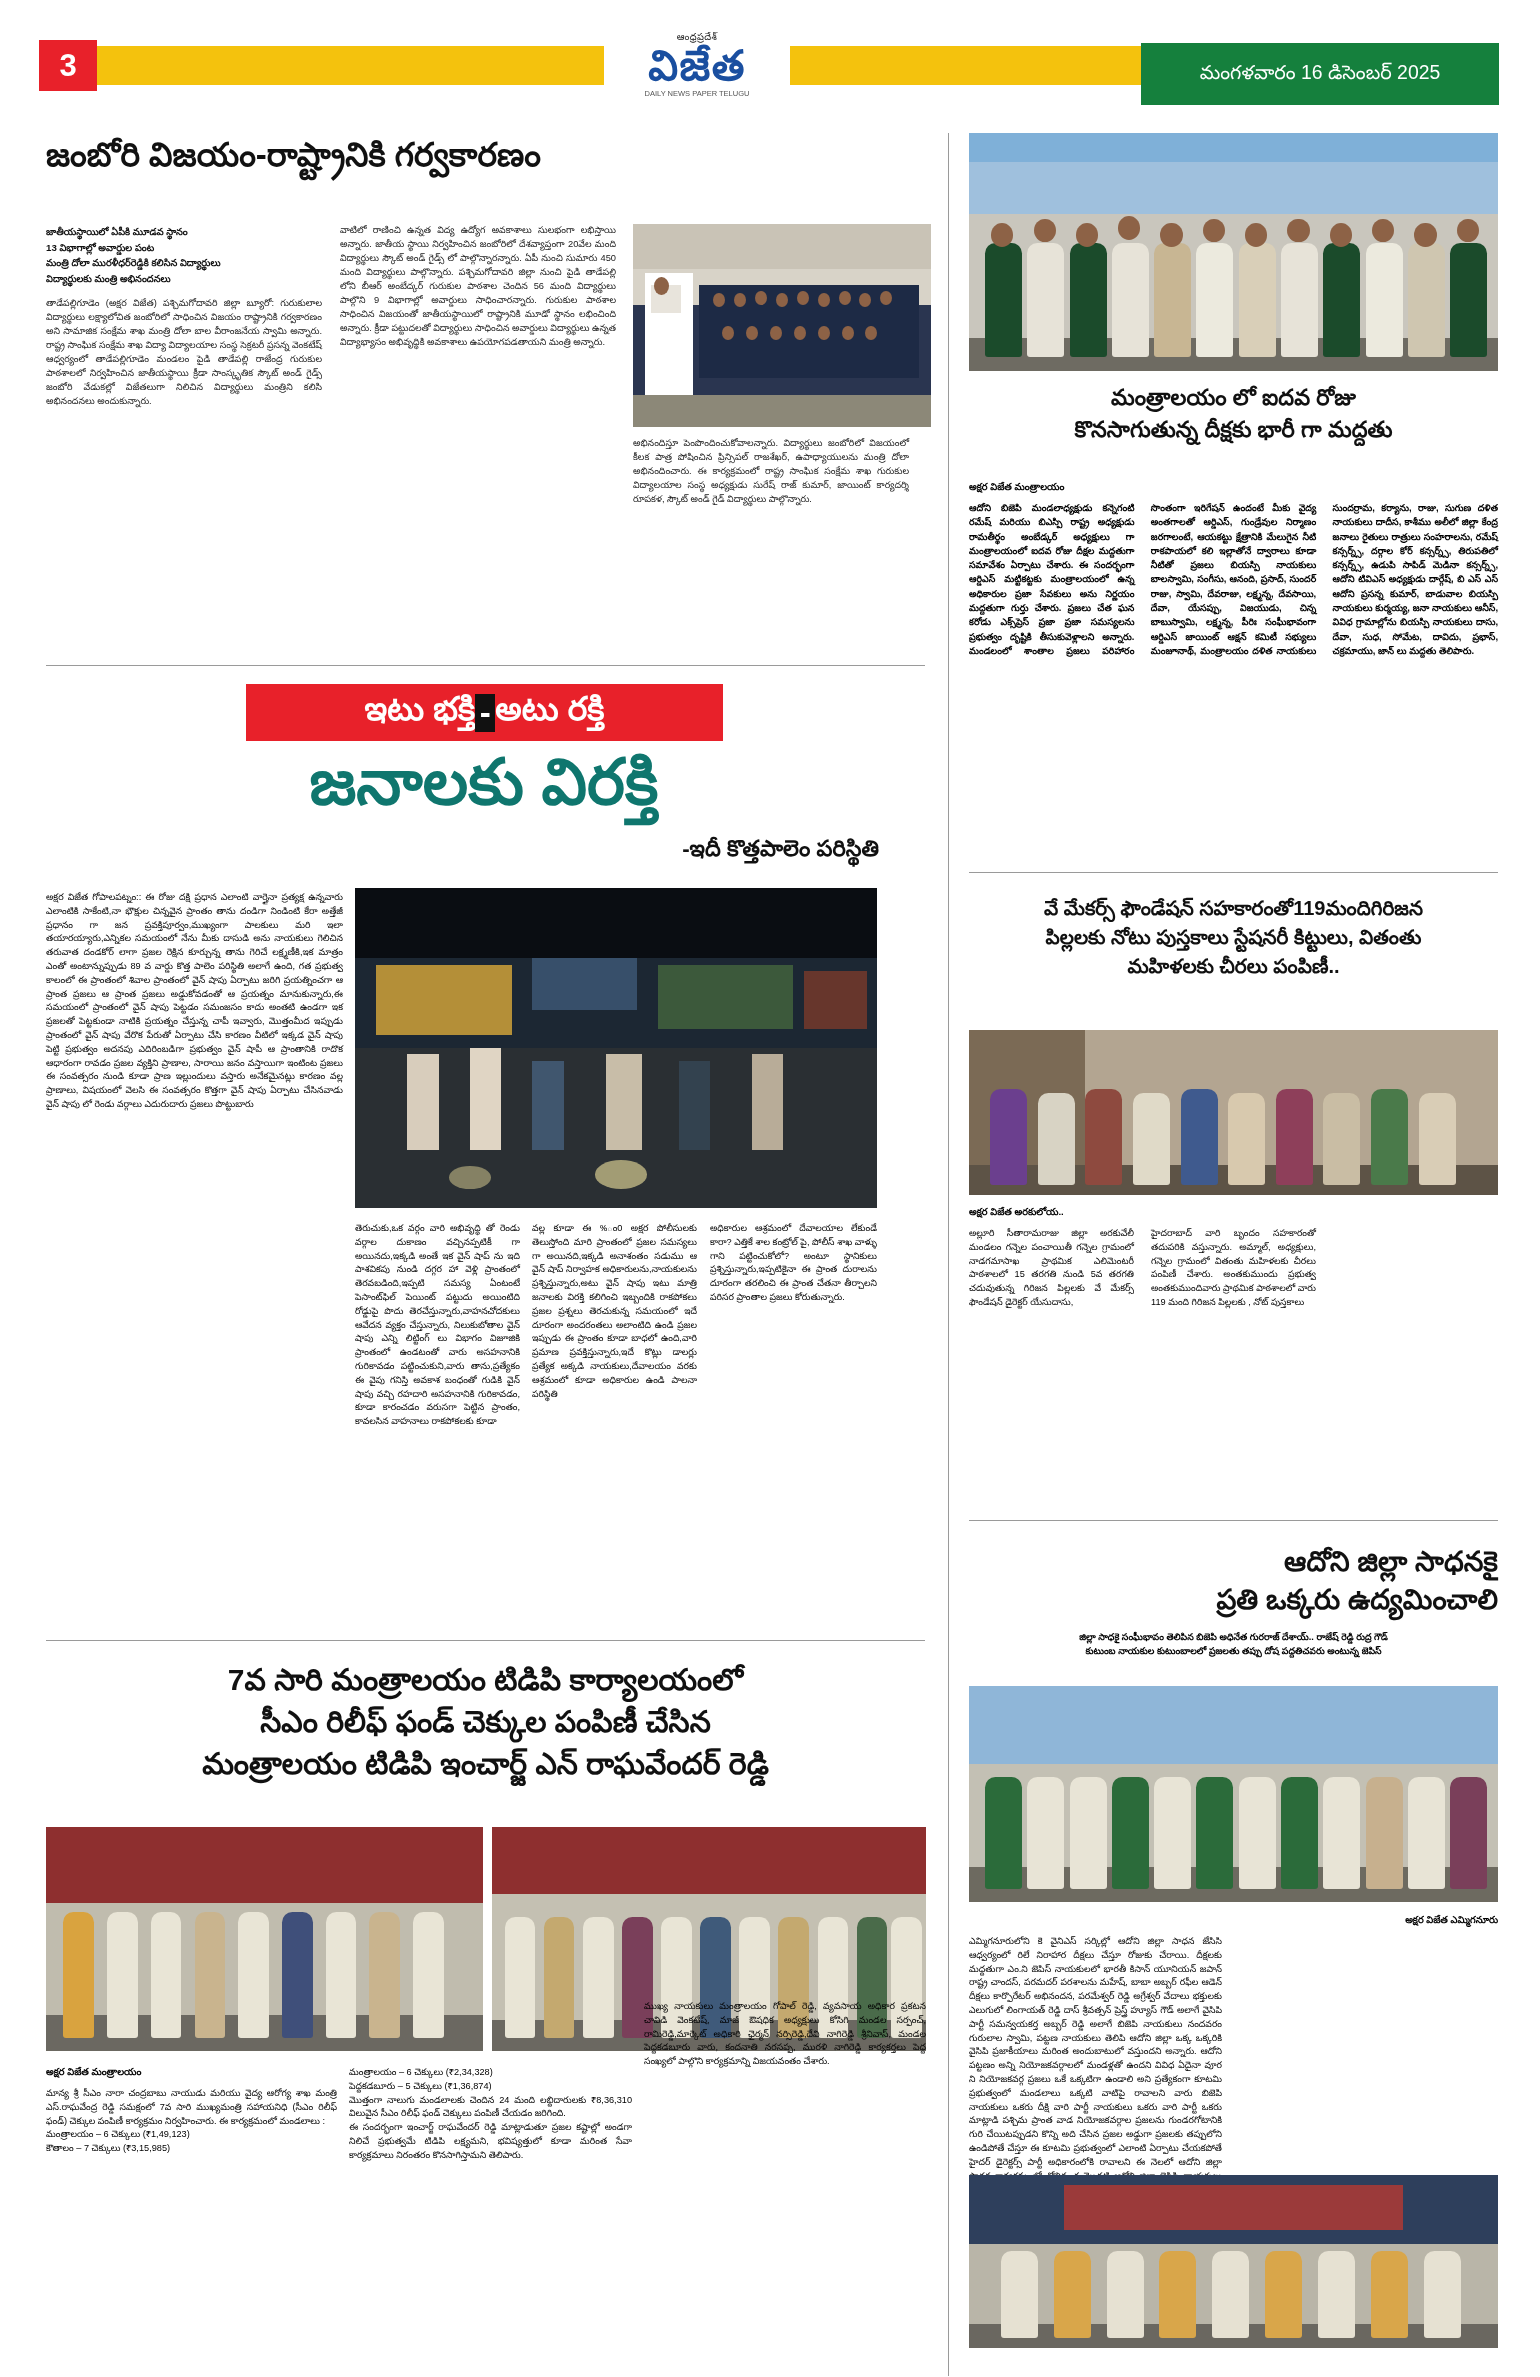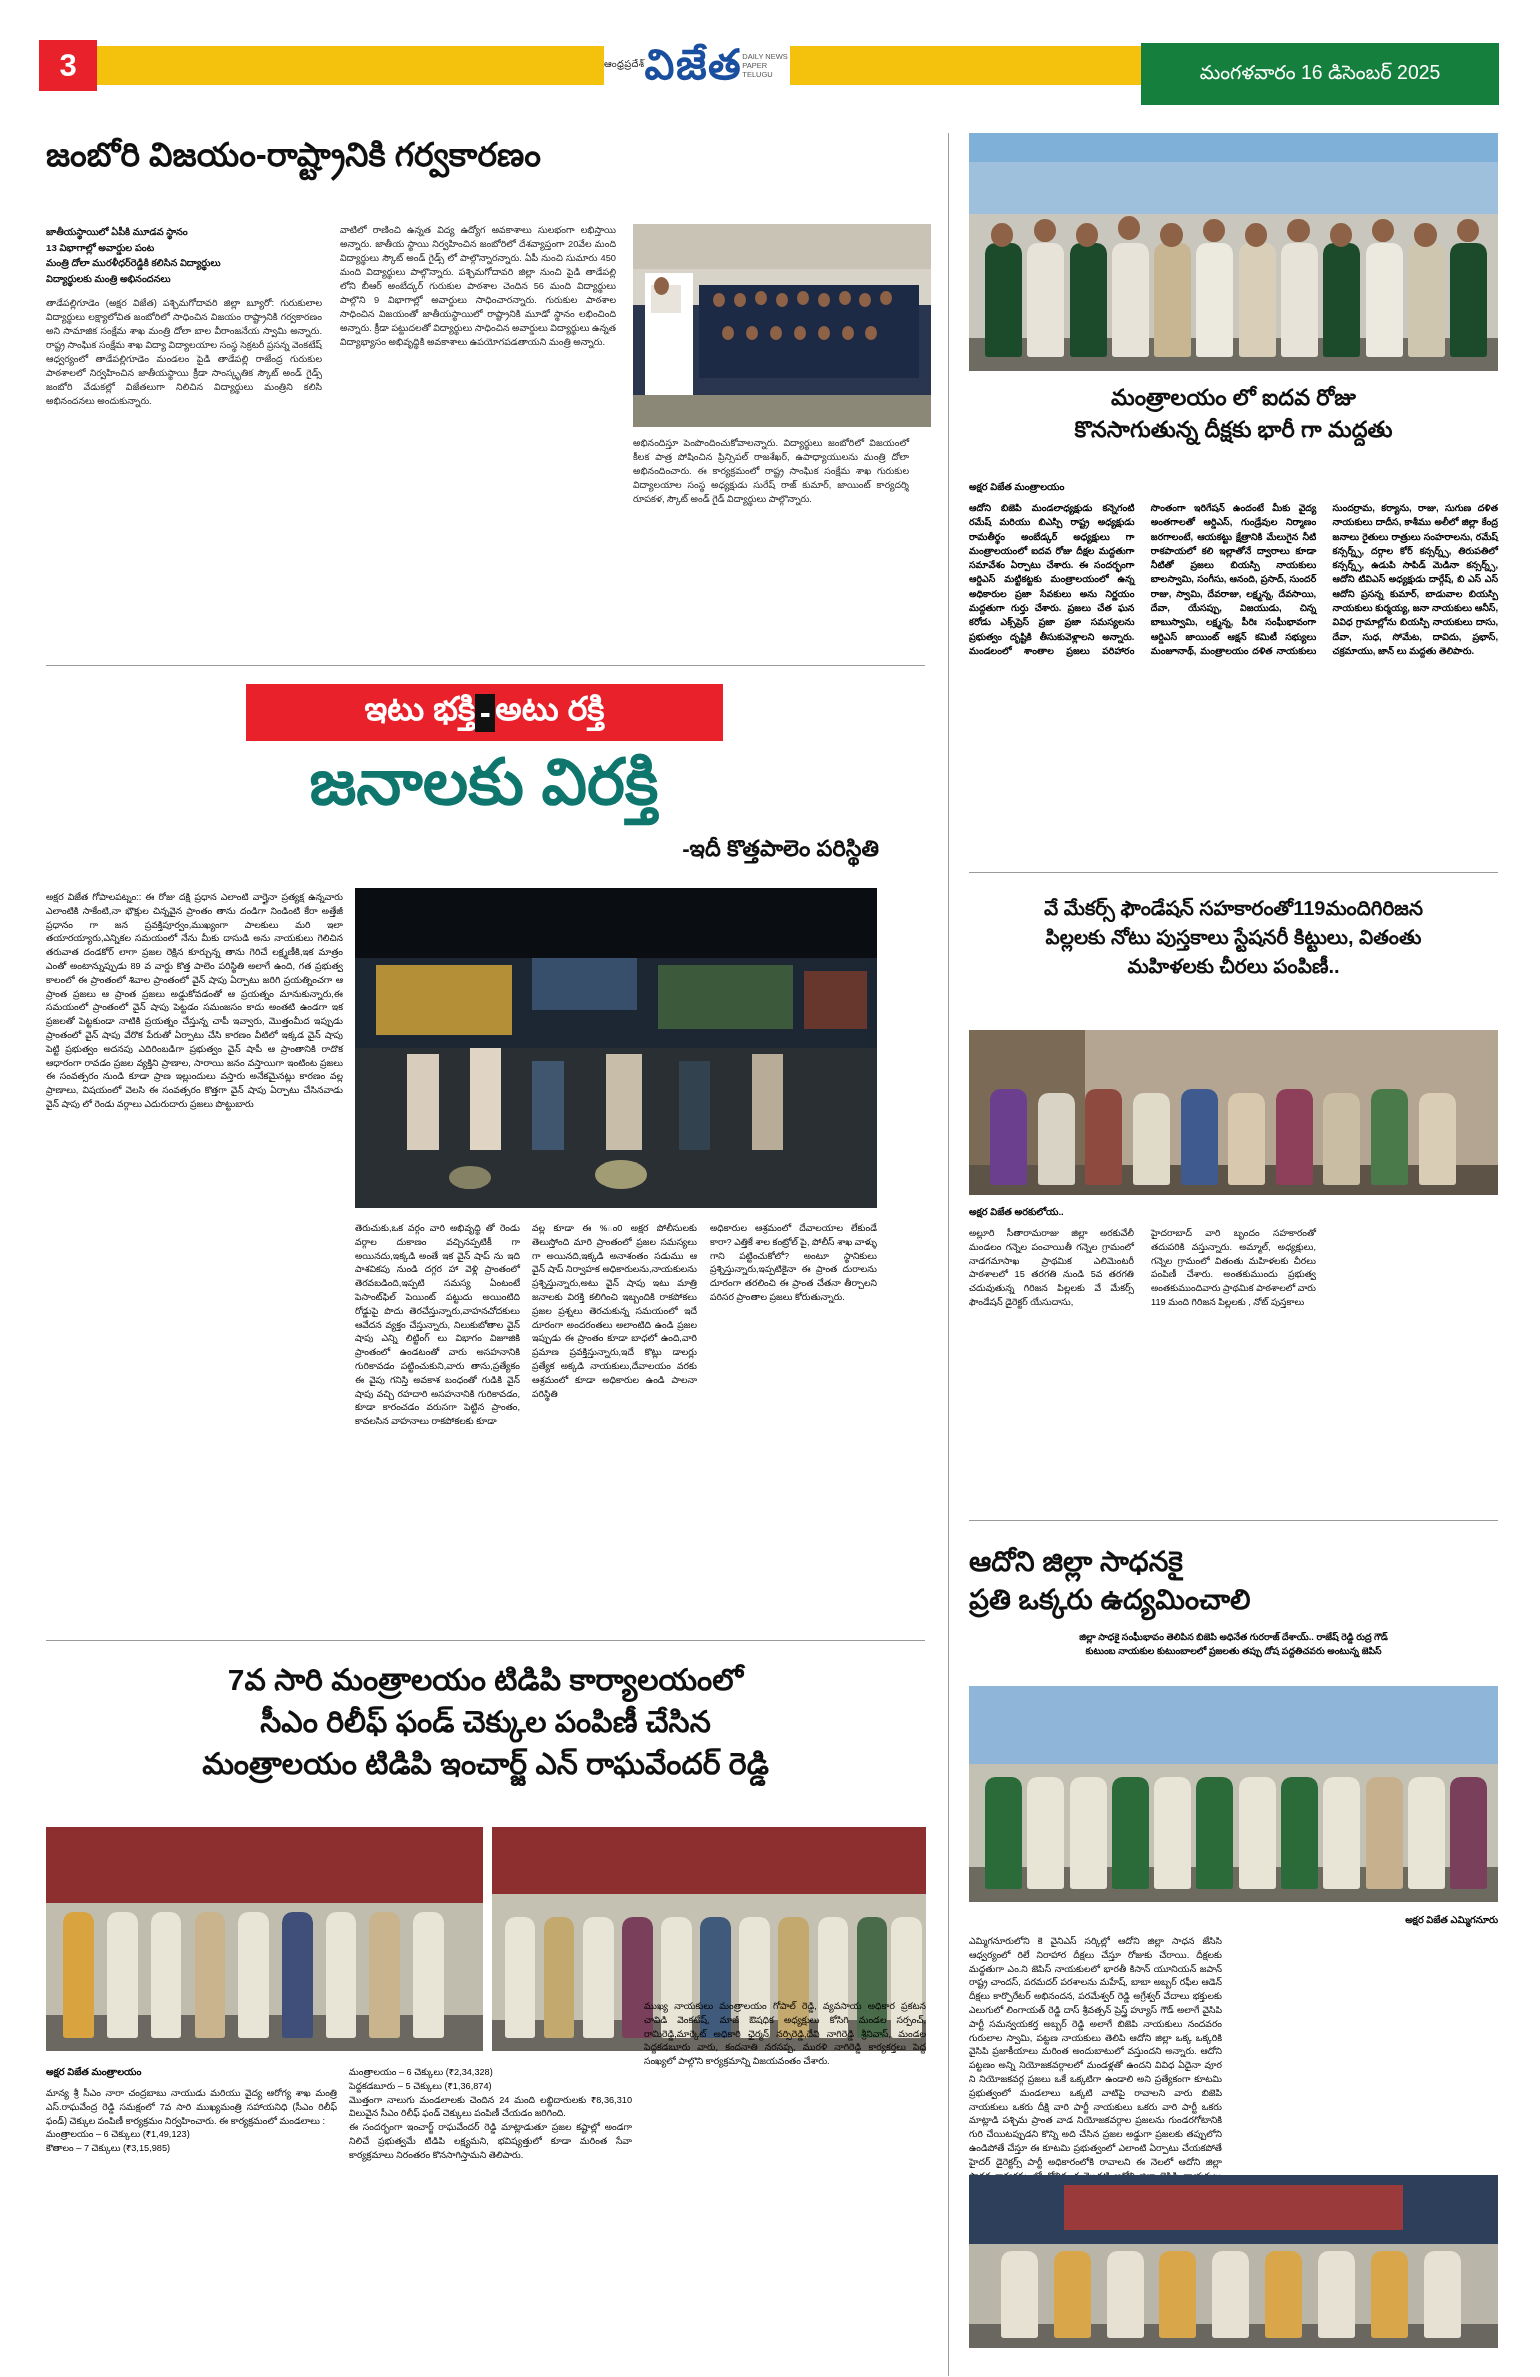--- a/index.html
+++ b/index.html
@@ -40,20 +40,21 @@
     display: flex;
     align-items: center;
     justify-content: center;
   }
   .mast-logo {
     position: absolute;
     left: 604px; top: 27px;
     width: 186px; height: 75px;
     background: #ffffff;
     display: flex;
+    flex-direction: column;
     align-items: center;
     justify-content: center;
   }
   .mast-logo .kicker {
     font-size: 9.7px;
     color: #222;
     letter-spacing: 0.4px;
   }
   .mast-logo .brand {
     font-size: 42px;
@@ -316,21 +317,21 @@
     font-size: 9.2px;
     line-height: 1.5;
     text-align: justify;
   }
 
   
   #rl-head {
     position: absolute;
     left: 969px; top: 1543px;
     width: 529px;
-    text-align: left;
+    text-align: right;
     font-size: 28px;
     font-weight: bold;
     line-height: 1.35;
     color: #111;
   }
   #rl-sub {
     position: absolute;
     left: 969px; top: 1631px;
     width: 529px;
     font-size: 9.3px;

